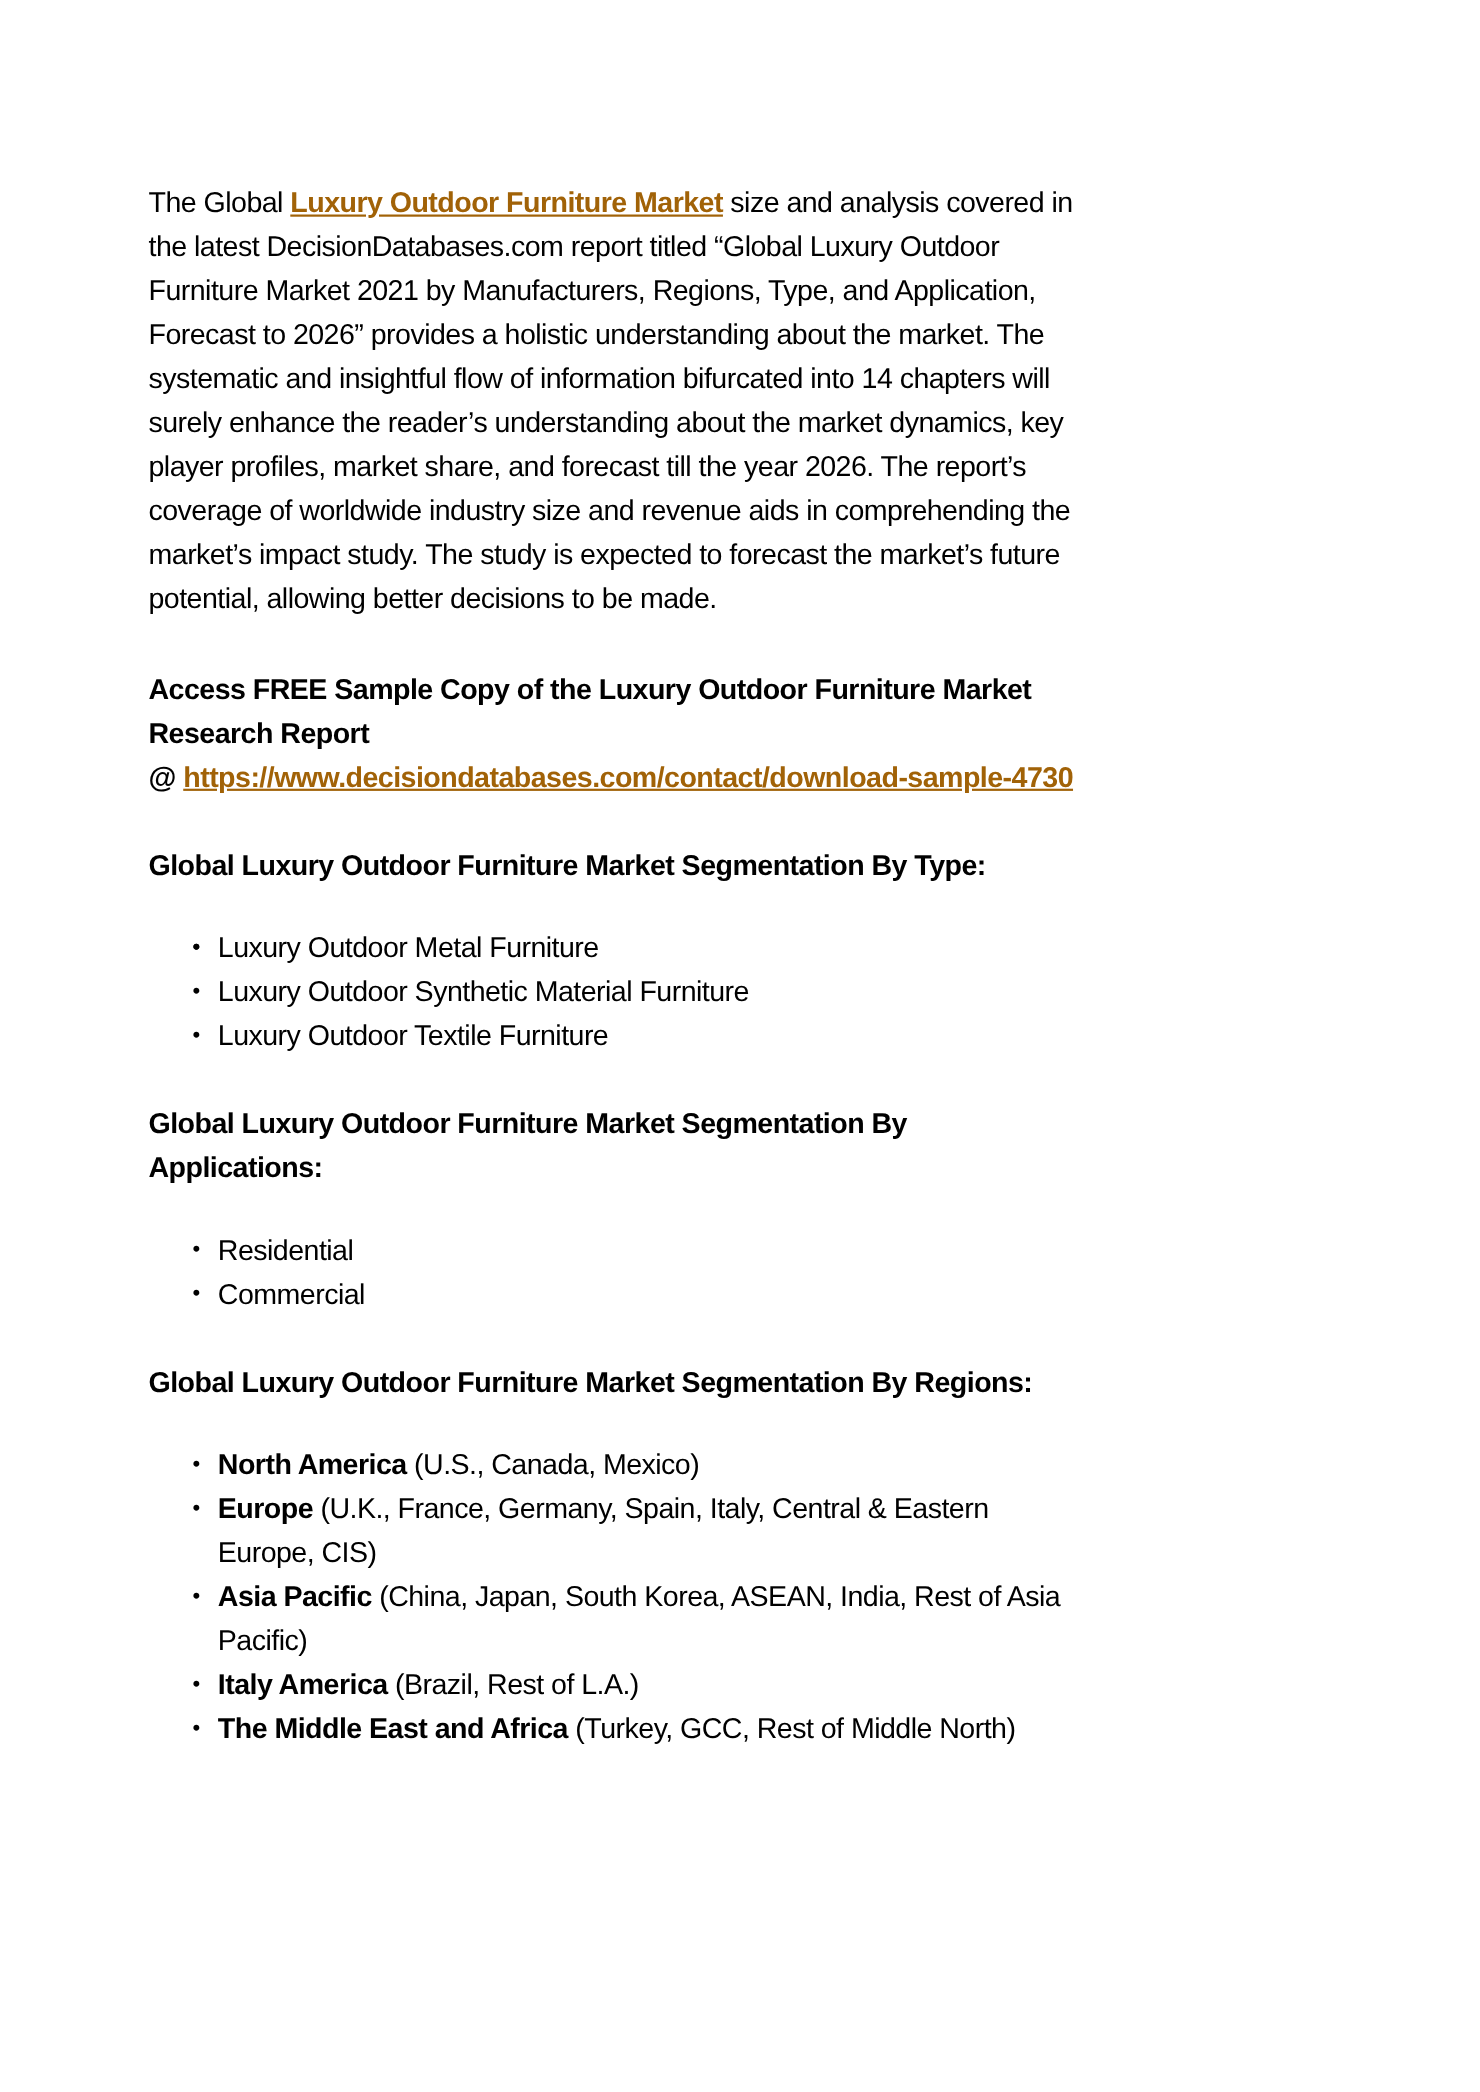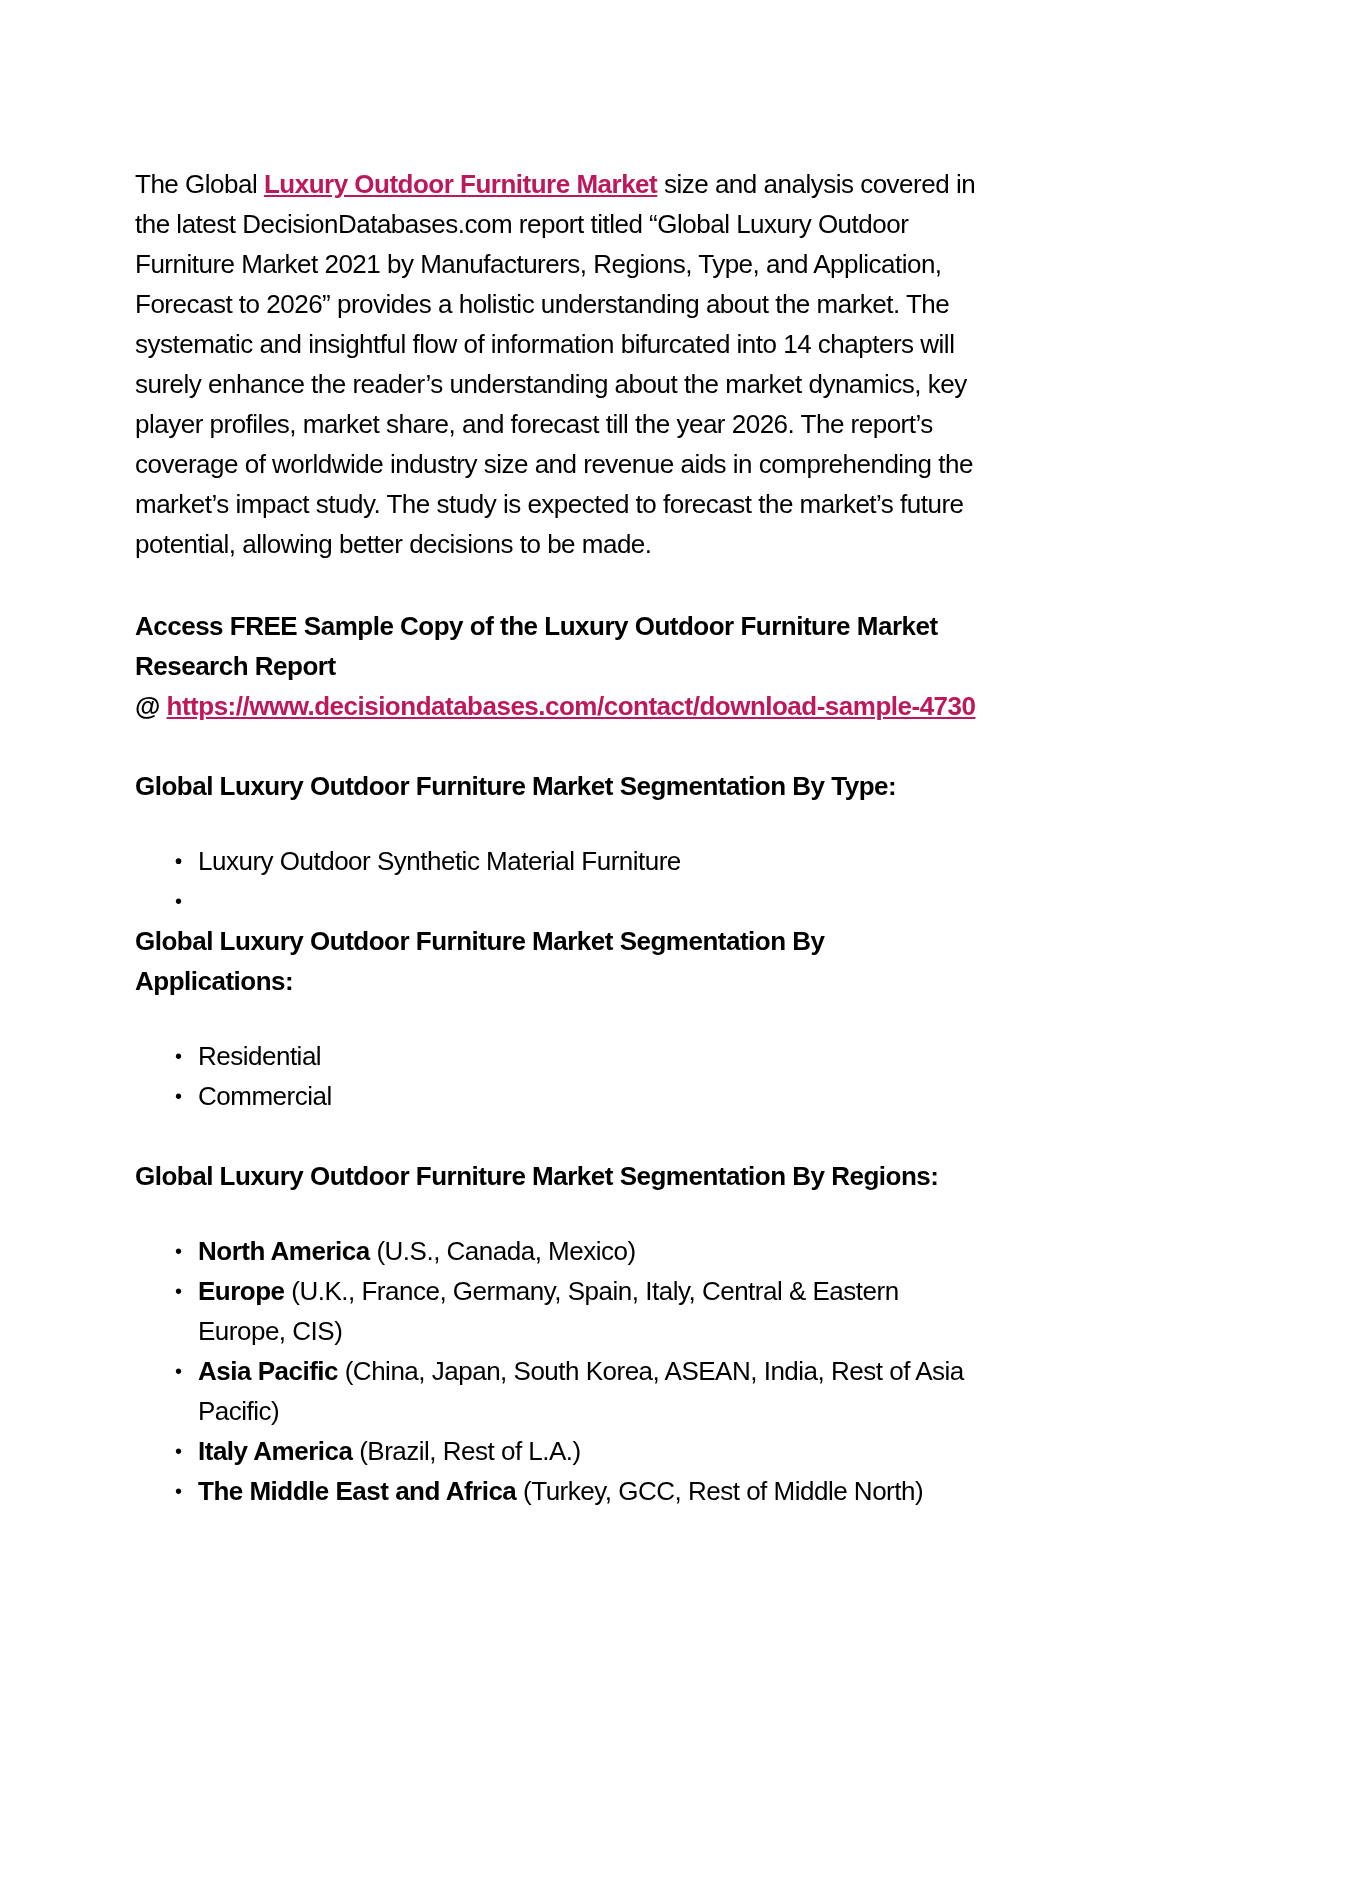--- a/index.html
+++ b/index.html
@@ -16,21 +16,21 @@
     position: absolute;
     left: 135px;
     top: 164px;
     width: 852px;
     font-size: 26px;
     line-height: 40px;
     letter-spacing: -0.5px;
   }
   .para { margin-bottom: 42px; }
   a.doc-link {
-    color: #be185d;
+    color: #a16207;
     font-weight: 700;
     text-decoration: underline;
     overflow-wrap: break-word;
     cursor: pointer;
     text-align: center;
   }
   .sample-block { margin-bottom: 40px; font-weight: 700; }
   .sample-block .at { color: #000000; font-weight: 700; }
   h2.seg-heading {
     font-size: 26px;
@@ -64,23 +64,23 @@
 
   <div class="sample-block">
     <div>Access FREE Sample Copy of the Luxury Outdoor Furniture Market Research Report</div>
     <div><span class="at">@ </span><a class="doc-link">https://www.decisiondatabases.com/contact/download-sample-4730</a></div>
   </div>
 
   <h2 class="seg-heading">Global Luxury Outdoor Furniture Market Segmentation By Type:</h2>
 
   <ul class="doc-list">
     <li><span class="bullet">•</span></li>
-    <li><span class="bullet">•</span></li>
+    <li><span class="bullet">•</span><span>Luxury Outdoor Metal Furniture</span></li>
     <li><span class="bullet">•</span><span>Luxury Outdoor Synthetic Material Furniture</span></li>
-    <li><span class="bullet">•</span></li>
+    <li><span class="bullet">•</span><span>Luxury Outdoor Textile Furniture</span></li>
   </ul>
 
   <h2 class="seg-heading">Global Luxury Outdoor Furniture Market Segmentation By Applications:</h2>
 
   <ul class="doc-list">
     <li><span class="bullet">•</span><span>Residential</span></li>
     <li><span class="bullet">•</span><span>Commercial</span></li>
   </ul>
 
   <h2 class="seg-heading">Global Luxury Outdoor Furniture Market Segmentation By Regions:</h2>

